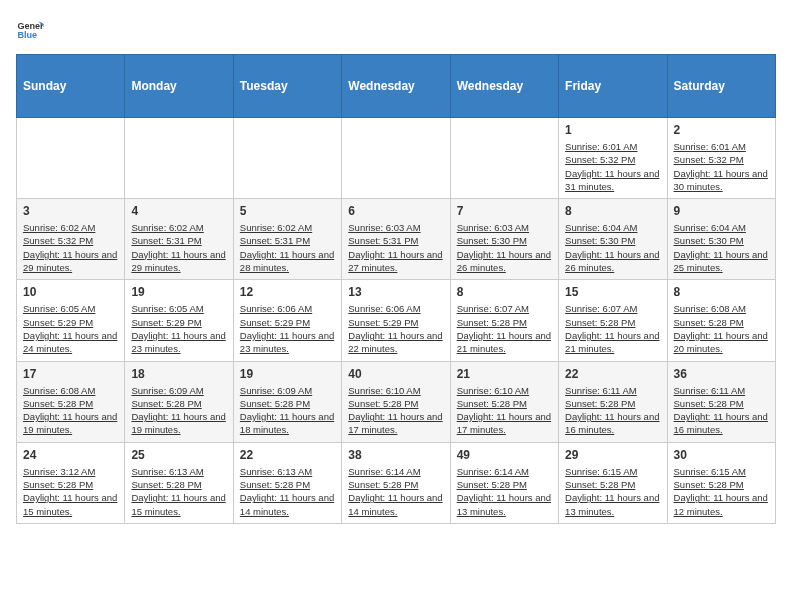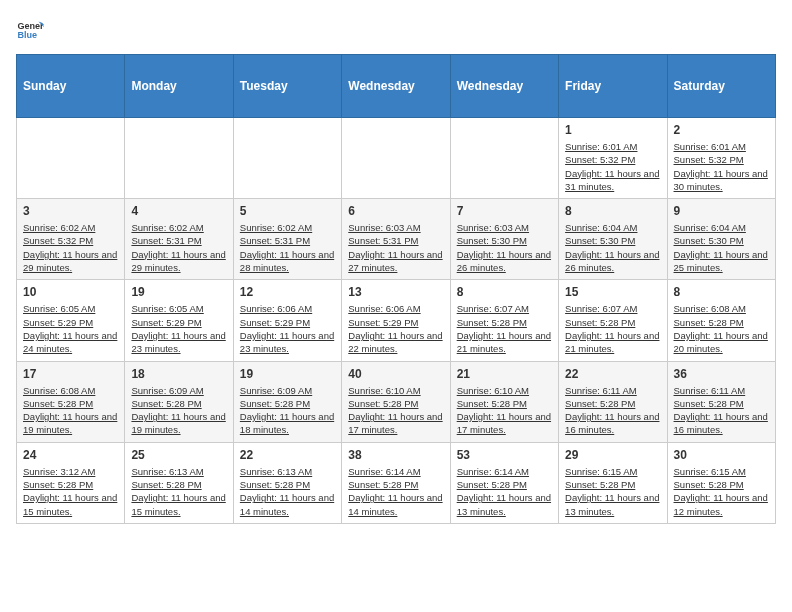--- a/index.html
+++ b/index.html
@@ -288,21 +288,21 @@
 Sunset: 5:28 PM
 Daylight: 11 hours and 14 minutes.</div>
         </td>
         <td>
           <span class="day-number">38</span>
           <div class="day-info">Sunrise: 6:14 AM
 Sunset: 5:28 PM
 Daylight: 11 hours and 14 minutes.</div>
         </td>
         <td>
-          <span class="day-number">53</span>
+          <span class="day-number">49</span>
           <div class="day-info">Sunrise: 6:14 AM
 Sunset: 5:28 PM
 Daylight: 11 hours and 13 minutes.</div>
         </td>
         <td>
           <span class="day-number">29</span>
           <div class="day-info">Sunrise: 6:15 AM
 Sunset: 5:28 PM
 Daylight: 11 hours and 13 minutes.</div>
         </td>

